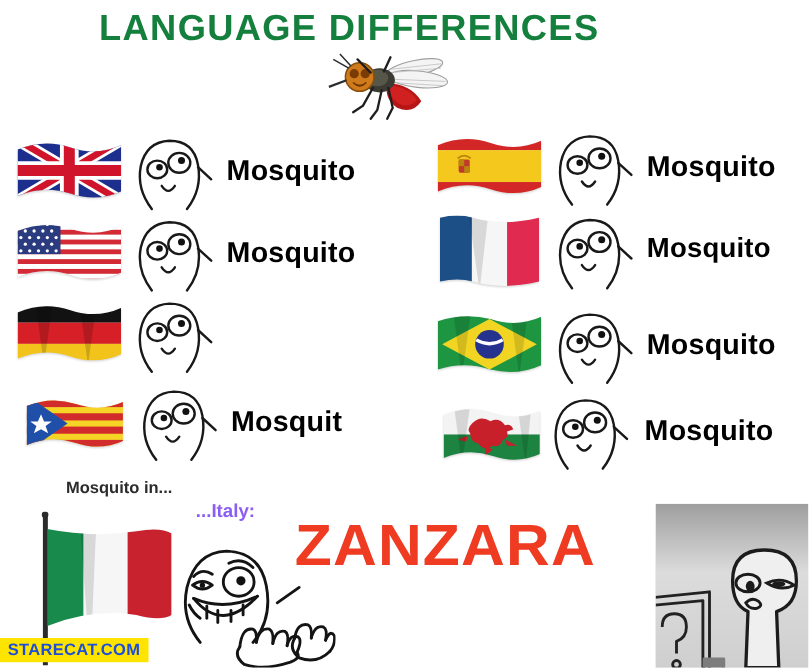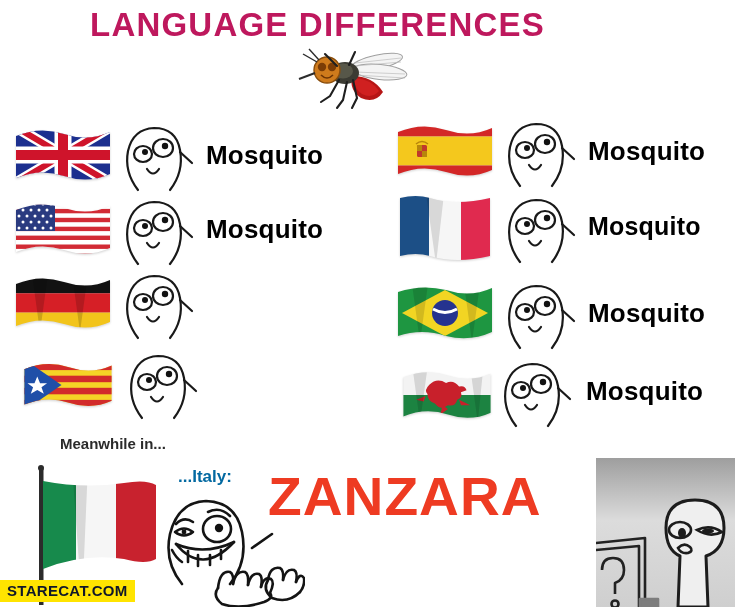--- a/index.html
+++ b/index.html
@@ -10,21 +10,21 @@
     overflow:hidden;
     position:relative;
   }
   #stage{position:relative;width:735px;height:607px;background:#fff;}
 
   
   .title{
     position:absolute;left:0;top:6px;width:635px;
     text-align:center;
     font-size:33px;font-weight:bold;letter-spacing:1.2px;
-    color:#be185d;
+    color:#15803d;
     font-family:"Liberation Sans", sans-serif;
   }
 
   
   .mosquito{position:absolute;left:297px;top:46px;width:120px;height:66px;}
 
   
   .row{position:absolute;height:72px;}
   .flagbox{position:absolute;left:0;top:4px;width:100px;height:62px;}
   .flag{position:absolute;left:0;top:0;width:98px;height:58px;
@@ -37,42 +37,42 @@
   }
   .label.sm{font-size:25px;}
 
   
   .meanwhile{
     position:absolute;left:60px;top:435px;
     font-size:15px;font-weight:bold;color:#2b2b2b;
   }
   .italy-label{
     position:absolute;left:178px;top:455px;
-    font-size:17px;font-weight:bold;color:#0369a1;margin-top:12px;
+    font-size:17px;font-weight:bold;color:#8b5cf6;
   }
   .zanzara{
     position:absolute;left:268px;top:466px;
     font-size:53px;font-weight:bold;color:#ee3b22;
     letter-spacing:1px;
     transform:scaleX(1.04);transform-origin:left center;
     font-family:"Liberation Sans", sans-serif;
   }
   .italy-flag{position:absolute;left:28px;top:465px;width:140px;height:140px;}
   .italy-face{position:absolute;left:160px;top:492px;width:145px;height:115px;}
 
   
   .corner{
     position:absolute;left:596px;top:458px;width:139px;height:149px;
     overflow:hidden;background:#d2d2d2;
   }
 
   
   .watermark{
     position:absolute;left:0px;top:580px;
-    background:#ffe400;color:#0f172a;
+    background:#ffe400;color:#1d4ed8;
     font-size:15px;font-weight:bold;letter-spacing:.3px;
     padding:2px 7px 3px 7px;
     font-family:"Liberation Sans", sans-serif;
   }
 </style>
 </head>
 <body>
 
 <div id="stage">
 
@@ -288,20 +288,21 @@
           <path d="M20 68 Q6 50 10 29 Q15 7 36 6 Q58 6 62 28 Q66 50 52 68"></path>
           <ellipse cx="25" cy="32" rx="9" ry="8"></ellipse>
           <ellipse cx="45" cy="26" rx="10" ry="9"></ellipse>
           <path d="M29 47 Q35 56 41 47"></path>
           <path d="M62 30 L74 41"></path>
         </g>
         <circle cx="27" cy="30" r="3" fill="#111"></circle>
         <circle cx="47" cy="24" r="3.2" fill="#111"></circle>
       </svg>
     </div>
+    <div class="label" style="left:196px;">Mosquit</div>
   </div>
 
   <div class="row" style="left:396px;top:118px;width:340px;">
     <div class="flagbox">
       <svg class="flag" viewBox="0 0 98 58">
         <defs>
             <clipPath id="cpes">
               <path d="M2 10 Q26 0 50 8 Q74 16 96 6 L96 48 Q74 58 50 50 Q26 42 2 52 Z"></path>
             </clipPath>
           </defs>
@@ -437,21 +438,21 @@
           <path d="M29 47 Q35 56 41 47"></path>
           <path d="M62 30 L74 41"></path>
         </g>
         <circle cx="27" cy="30" r="3" fill="#111"></circle>
         <circle cx="47" cy="24" r="3.2" fill="#111"></circle>
       </svg>
     </div>
     <div class="label" style="left:190px;">Mosquito</div>
   </div>
 
-  <div class="meanwhile">Meanwhile in...</div>
+  <div class="meanwhile">Mosquito in...</div>
   <div class="italy-label">...Italy:</div>
   <div class="zanzara">ZANZARA</div>
 
   <div class="italy-flag">
     <svg viewBox="0 0 140 140" width="140" height="140">
       <rect x="11" y="4" width="4.5" height="136" fill="#2b2b2b"></rect>
       <circle cx="13" cy="3" r="3" fill="#2b2b2b"></circle>
       <defs>
           <clipPath id="cpit">
         <path d="M15 16 Q56 24 96 18 Q118 14 128 20 L128 94 Q118 100 96 94 Q56 88 15 104 Z"></path>

